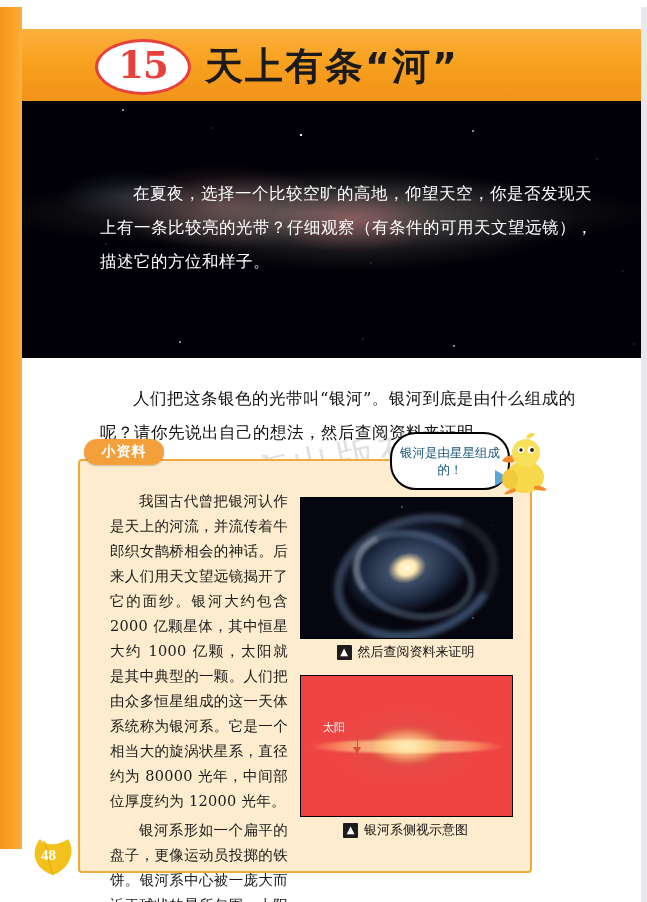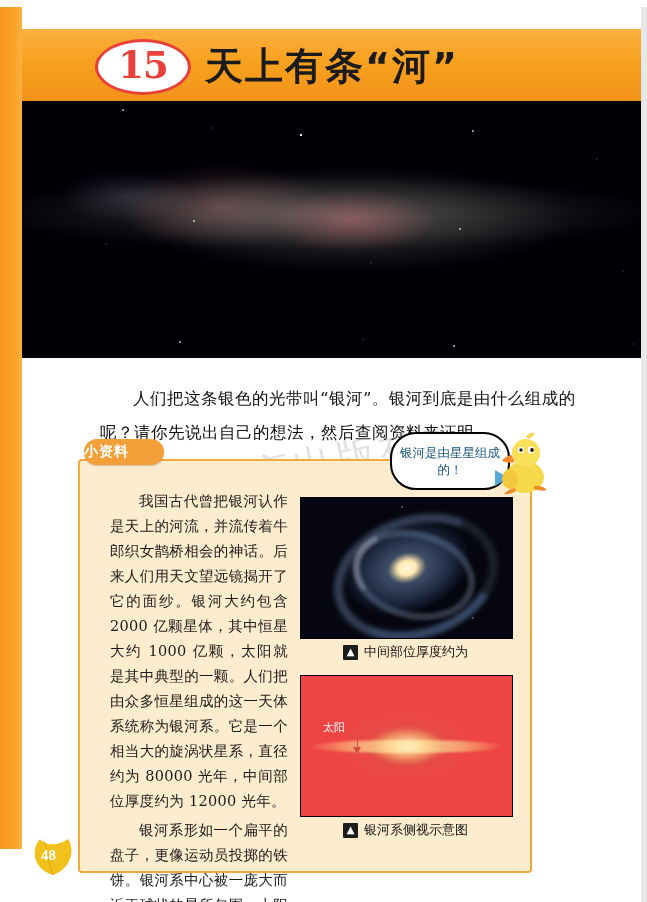--- a/index.html
+++ b/index.html
@@ -200,21 +200,21 @@
     border-radius: 4px;
   }
   .info-tab {
     position: absolute;
     left: 84px; top: 432px;
     width: 80px; height: 26px;
     background: #f3a03a;
     border-radius: 13px;
     display: flex;
     align-items: center;
-    justify-content: flex-start;
+    justify-content: center;
     box-shadow: 0 1px 2px rgba(0,0,0,0.2);
   }
   .info-tab span {
     font-family: "DejaVu Sans", "Liberation Sans", sans-serif;
     font-weight: bold;
     font-size: 14px;
     color: #ffffff;
     letter-spacing: 1px;
   }
 
@@ -433,20 +433,21 @@
   <div class="header-band"></div>
   <div class="chapter-badge">
     <span>15</span>
   </div>
   <div class="chapter-title">天上有条“河”</div>
 
   <div class="photo-band">
     <div class="sky"></div>
     <div class="stars"></div>
   </div>
+  <div class="photo-text">在夏夜，选择一个比较空旷的高地，仰望天空，你是否发现天上有一条比较亮的光带？仔细观察（有条件的可用天文望远镜），描述它的方位和样子。</div>
 
   <div class="body-para">人们把这条银色的光带叫“银河”。银河到底是由什么组成的呢？请你先说出自己的想法，然后查阅资料来证明。</div>
 
   <div class="watermark">教育出版社</div>
 
   <div class="info-box"></div>
   <div class="info-tab">
     <span>小资料</span>
   </div>
   <div class="info-text">
@@ -473,21 +474,21 @@
   </svg>
 
   <div class="fig-top">
     <div class="galaxy-arm"></div>
     <div class="galaxy-arm2"></div>
     <div class="galaxy-core"></div>
     <div class="stars" style="opacity:.45"></div>
   </div>
   <div class="caption top">
     <span class="cap-icon">▲</span>
-    <span>中间部位厚度约为</span>
+    <span>然后查阅资料来证明</span>
   </div>
 
   <div class="fig-bottom">
     <div class="halo"></div>
     <div class="disk"></div>
     <div class="bulge"></div>
     <div class="sun-label">太阳</div>
     <div class="sun-line"></div>
     <div class="sun-arrow"></div>
   </div>

